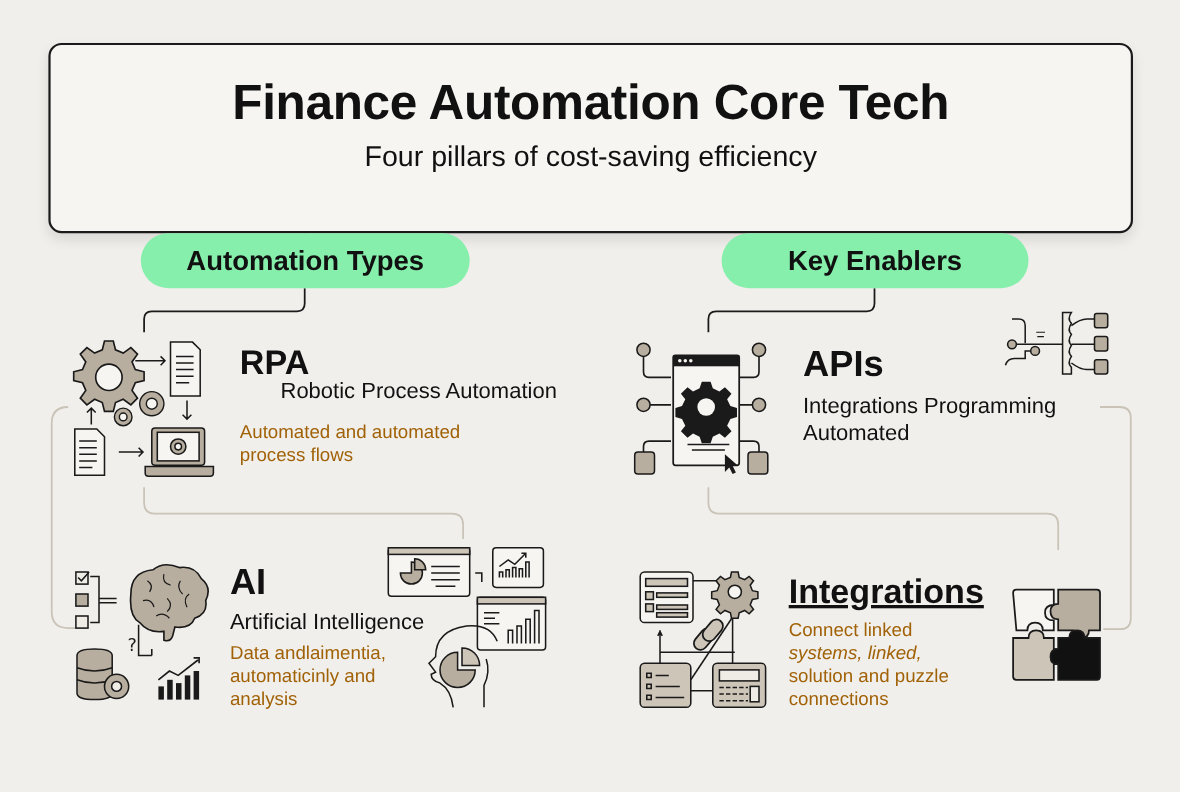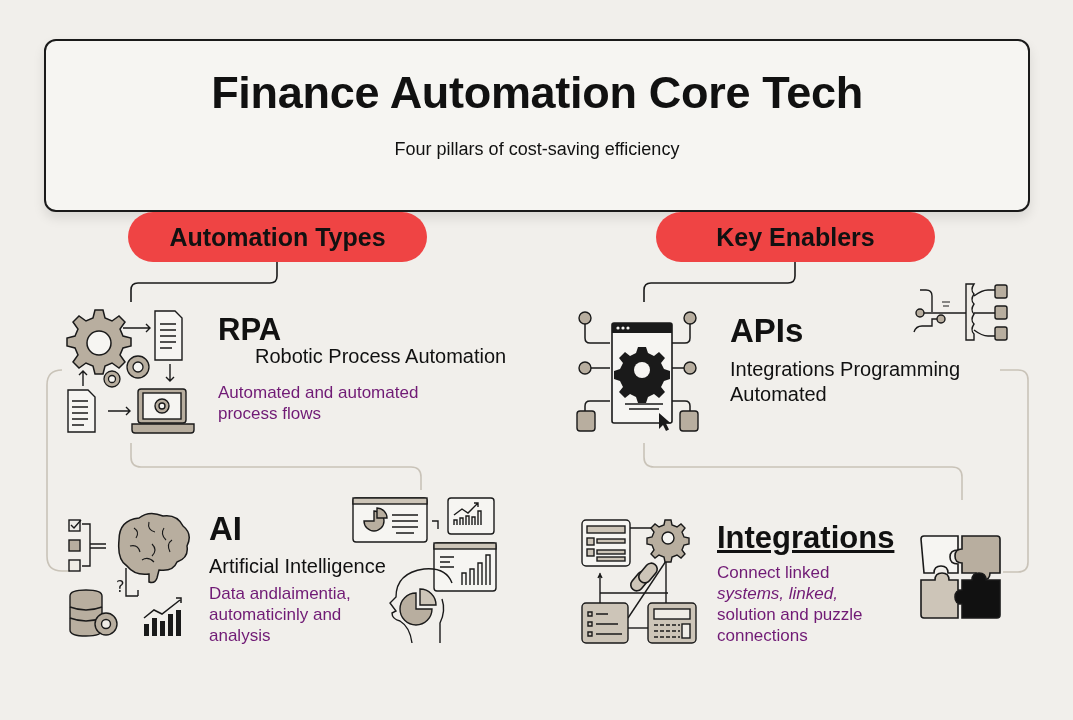--- a/index.html
+++ b/index.html
@@ -1,26 +1,26 @@
 <!DOCTYPE html>
 <html><head>
 <meta charset="utf-8">
 <style>
   * { box-sizing: border-box; margin: 0; padding: 0; }
   html, body { width: 1073px; height: 720px; overflow: hidden; }
   body { background: #f1efeb; font-family: "Liberation Sans", "DejaVu Sans", sans-serif; color: #111; position: relative; }
   .abs { position: absolute; }
   .title-box { left: 44px; top: 39px; width: 986px; height: 173px; background: #f6f5f2; border: 2px solid #1a1a1a; border-radius: 12px; box-shadow: 0 6px 12px rgba(0,0,0,0.10); text-align: center; }
   .title { font-size: 45px; font-weight: 700; margin-top: 26px; letter-spacing: -0.3px; }
-  .subtitle { font-size: 18px; margin-top: 20px; }
-  .pill { height: 50px; border-radius: 26px; background: #ef4444; font-size: 25px; font-weight: 700; text-align: center; line-height: 50px; }
+  .subtitle { font-size: 26px; margin-top: 8px; }
+  .pill { height: 50px; border-radius: 26px; background: #86efac; font-size: 25px; font-weight: 700; text-align: center; line-height: 50px; }
   .h { font-size: 31px; font-weight: 700; }
   .h-big { font-size: 33px; font-weight: 700; }
   .sub { font-size: 20px; line-height: 26px; }
-  .desc { font-size: 17px; line-height: 21px; color: #701a75; }
+  .desc { font-size: 17px; line-height: 21px; color: #a16207; }
   svg.layer { position: absolute; left: 0; top: 0; }
 </style>
 </head>
 <body>
 
 <svg class="layer" width="1073" height="720">
 
   <g fill="none" stroke="#1a1a1a" stroke-width="1.6">
     <line x1="277" y1="172" x2="277" y2="212"></line>
     <line x1="795" y1="172" x2="795" y2="212"></line>

